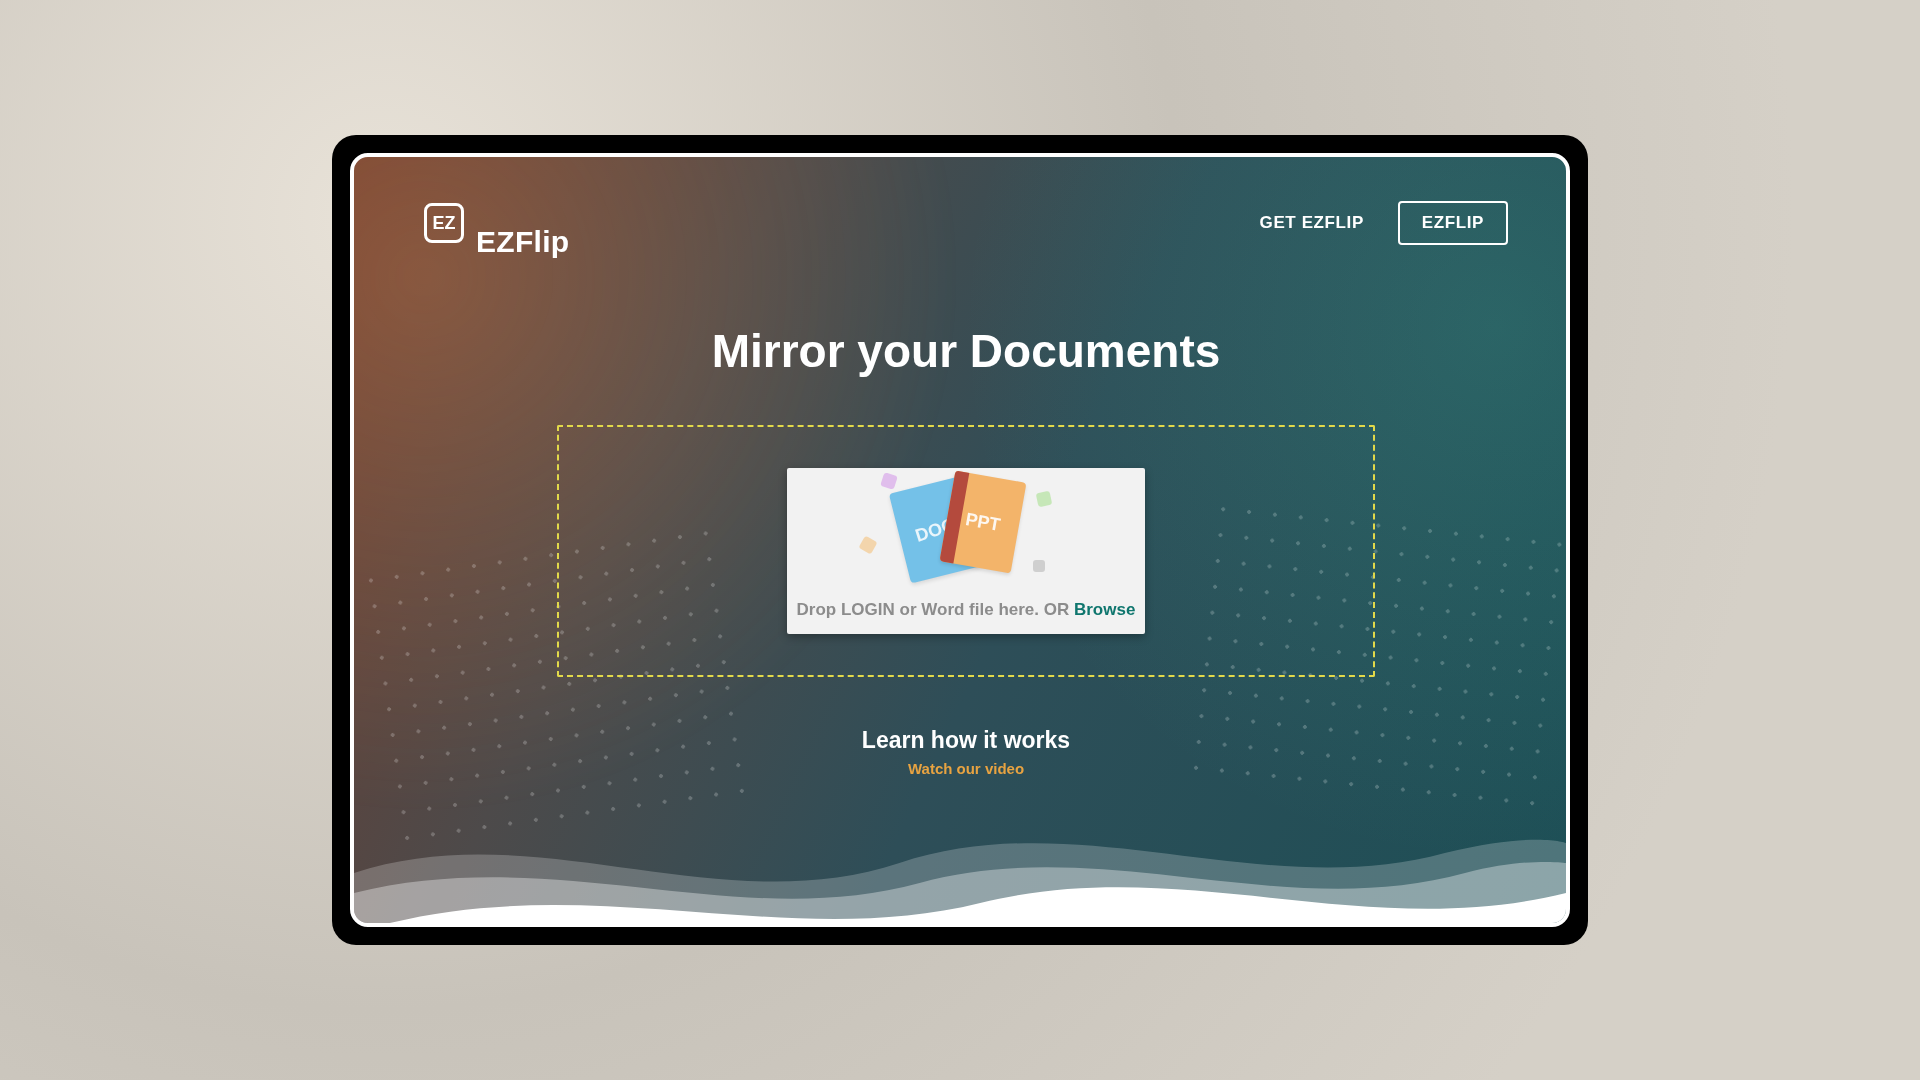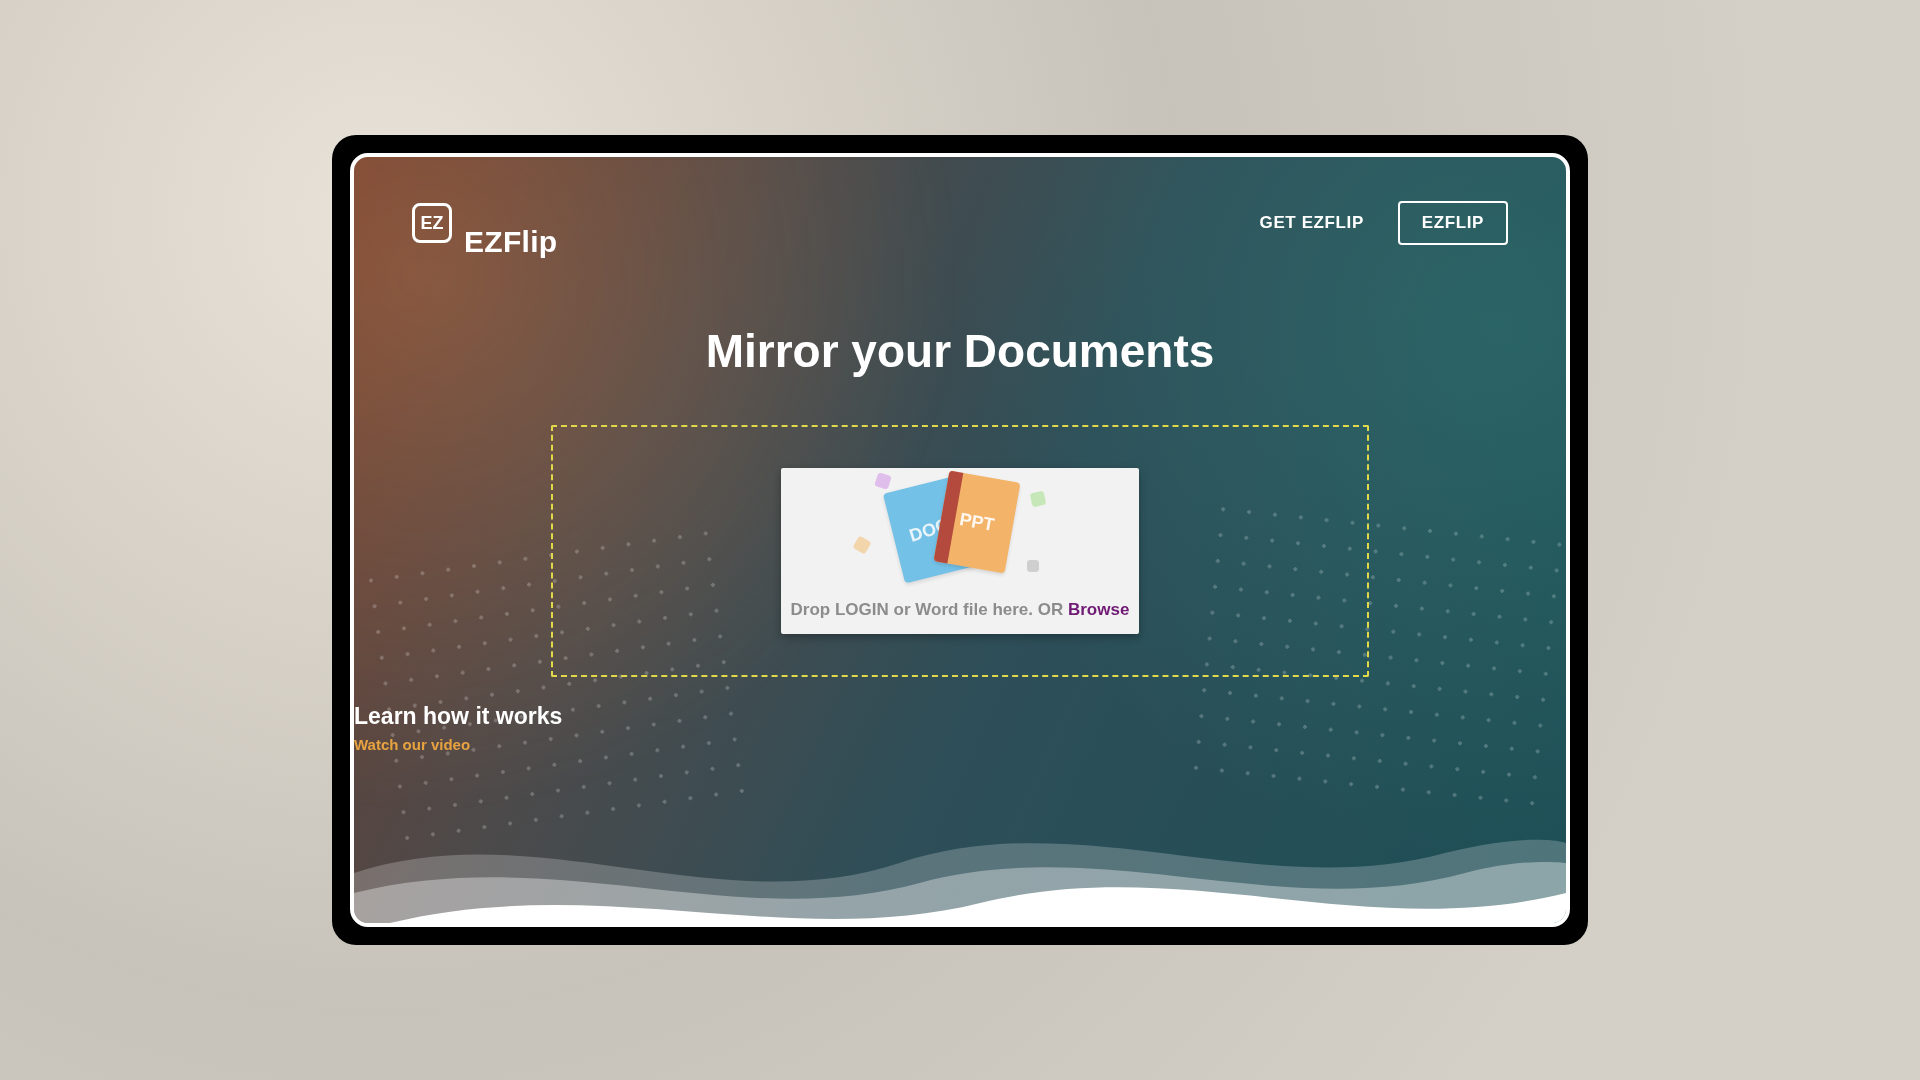--- a/index.html
+++ b/index.html
@@ -20,20 +20,21 @@
     padding: 18px;
   }
   .frame-inner {
     width: 100%;
     height: 100%;
     border: 4px solid #fff;
     border-radius: 18px;
     overflow: hidden;
     position: relative;
     background: linear-gradient(115deg, #6a3d30 0%, #4d4a4a 28%, #2e4e58 55%, #1d4f56 100%);
+    padding-left: 12px;
   }
 
   
   .frame-inner::before,
   .frame-inner::after {
     content: "";
     position: absolute;
     pointer-events: none;
   }
   .frame-inner::before {
@@ -79,40 +80,40 @@
 
   
   .dropzone-wrap { position:relative; z-index:5; display:flex; justify-content:center; margin-top:46px; }
   .dropzone { width: 818px; height: 252px; border:2px dashed #e2d94a; border-radius:2px;
               display:flex; align-items:center; justify-content:center; cursor:pointer; }
   .dropcard { width:358px; background:#f2f2f2; border-radius:2px;
               box-shadow: 0 3px 8px rgba(0,0,0,.3); padding:0; }
   .dropcard .art { height:120px; display:flex; align-items:center; justify-content:center; position:relative; }
   .dropcard .caption { text-align:center; color:#8c8c8c; font-weight:700; font-size:17px;
                        padding: 12px 8px 14px; }
-  .dropcard .caption .browse { color:#701a75; }
+  .dropcard .caption .browse { color:#0f766e; }
 
   
   .file { position:absolute; width:72px; height:92px; border-radius:4px; display:flex;
           align-items:center; justify-content:center; color:#fff; font-weight:800;
           font-size:18px; box-shadow:0 2px 4px rgba(0,0,0,.12); }
   .file.doc { background:#74c1e8; transform: rotate(-14deg); left:112px; top:16px; z-index:1; }
   .file.doc span { transform: rotate(-4deg); opacity:.85; }
   .file.ppt { background:#f3b46a; transform: rotate(10deg); left:160px; top:8px; z-index:2; }
   .file.ppt::before { content:""; position:absolute; left:0; top:0; bottom:0; width:14px;
                       background:#b44a3d; border-radius:4px 0 0 4px; }
   .file.ppt span { position:relative; z-index:3; opacity:.9; }
   .speck { position:absolute; width:14px; height:14px; border-radius:3px; opacity:.7; }
   .s1 { background:#d9a8ea; left:95px;  top:6px;  transform:rotate(18deg); }
   .s2 { background:#b4e3a0; left:250px; top:24px; transform:rotate(-12deg); }
   .s3 { background:#c0c0c0; left:246px; top:92px; width:12px; height:12px; }
   .s4 { background:#f3c98e; left:74px;  top:70px; transform:rotate(30deg); }
 
   
-  .learn { position:relative; z-index:5; margin-top:26px; color:#fff; }
+  .learn { position:relative; z-index:5; text-align:center; margin-top:50px; color:#fff; }
   .learn h3 { font-size:23px; font-weight:800; }
   .learn a  { color:#e8a341; font-size:15px; font-weight:600; text-decoration:none; cursor:pointer;
               display:inline-block; margin-top:6px; }
 </style>
 </head>
 <body>
 
 <div class="frame">
   <div class="frame-inner">
 

